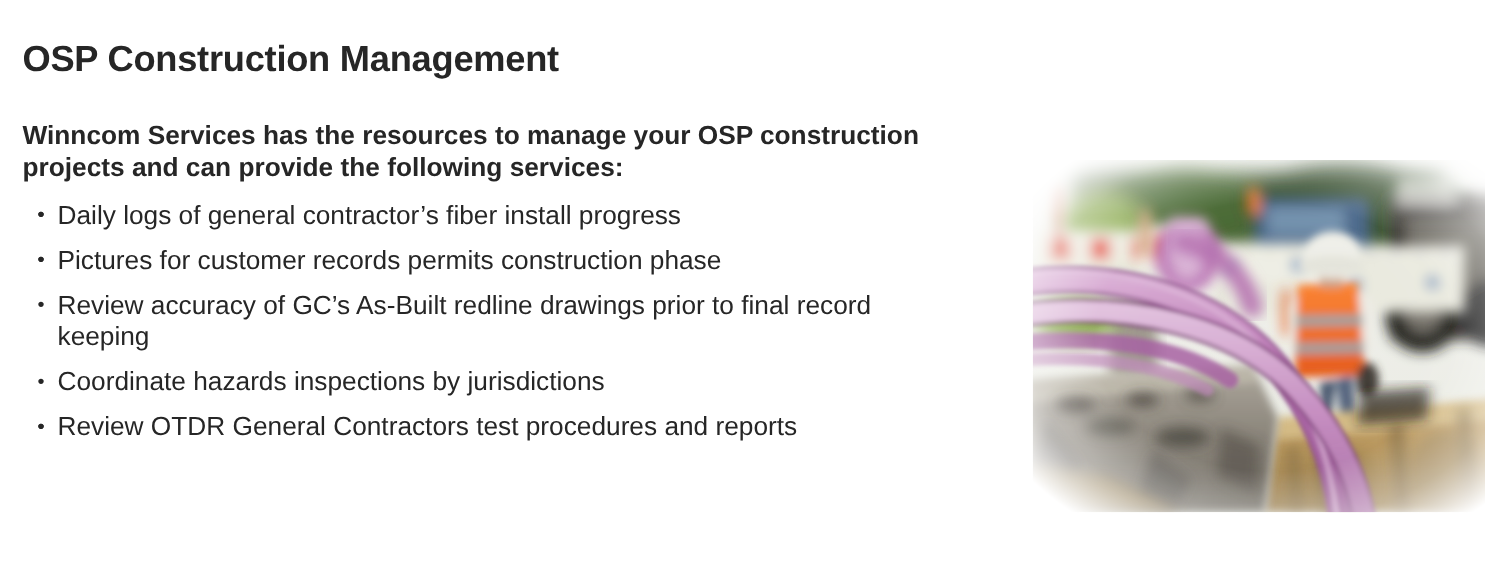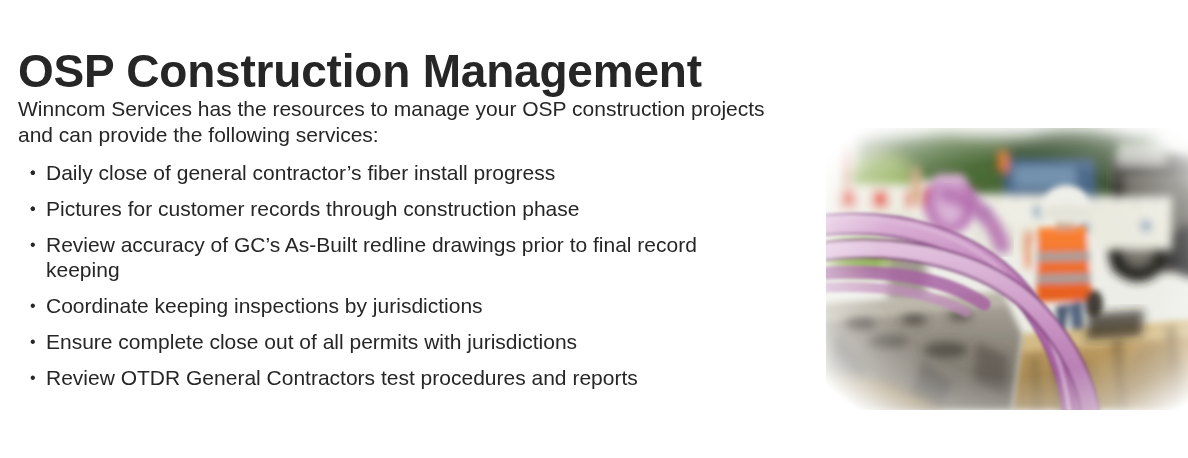--- a/index.html
+++ b/index.html
@@ -14,39 +14,40 @@
     overflow: hidden;
     font-family: "Liberation Sans", sans-serif;
     color: #262626;
   }
 
   
   .slide-title {
     position: absolute;
     left: 18px;
     top: 13px;
-    font-size: 46px;
+    font-size: 29px;
     font-weight: bold;
     letter-spacing: -0.2px;
     color: #262626;
     white-space: nowrap;
   }
 
   
   .body-column {
     position: absolute;
     left: 18px;
     top: 96px;
     width: 752px;
   }
   .intro-paragraph {
     font-size: 21px;
     line-height: 26px;
     color: #262626;
     margin: 0 0 12px 0;
+    font-weight: bold;
   }
   .bullet-list {
     list-style: none;
     margin: 0;
     padding: 0;
   }
   .bullet-item {
     position: relative;
     padding-left: 28px;
     font-size: 21px;
@@ -92,40 +93,39 @@
 <div class="body-column">
 
   <p class="intro-paragraph">Winncom Services has the resources to manage your OSP construction projects and can provide the following services:</p>
 
   <ul class="bullet-list">
     <li class="bullet-item">
       <span class="bullet-dot">•</span>
     </li>
     <li class="bullet-item">
       <span class="bullet-dot">•</span>
-      <span>Daily close of general contractor’s fiber install progress</span>
-    </li>
-    <li class="bullet-item">
-      <span class="bullet-dot">•</span>
-    </li>
-    <li class="bullet-item">
-      <span class="bullet-dot">•</span>
-      <span>Pictures for customer records through construction phase</span>
+      <span>Daily logs of general contractor’s fiber install progress</span>
+    </li>
+    <li class="bullet-item">
+      <span class="bullet-dot">•</span>
+    </li>
+    <li class="bullet-item">
+      <span class="bullet-dot">•</span>
+      <span>Pictures for customer records permits construction phase</span>
     </li>
     <li class="bullet-item">
       <span class="bullet-dot">•</span>
       <span>Review accuracy of GC’s As-Built redline drawings prior to final record keeping</span>
     </li>
     <li class="bullet-item">
       <span class="bullet-dot">•</span>
-      <span>Coordinate keeping inspections by jurisdictions</span>
-    </li>
-    <li class="bullet-item">
-      <span class="bullet-dot">•</span>
-      <span>Ensure complete close out of all permits with jurisdictions</span>
+      <span>Coordinate hazards inspections by jurisdictions</span>
+    </li>
+    <li class="bullet-item">
+      <span class="bullet-dot">•</span>
     </li>
     <li class="bullet-item">
       <span class="bullet-dot">•</span>
       <span>Review OTDR General Contractors test procedures and reports</span>
     </li>
   </ul>
 </div>
 
 <figure class="photo-figure">
   <div class="photo-frame">

